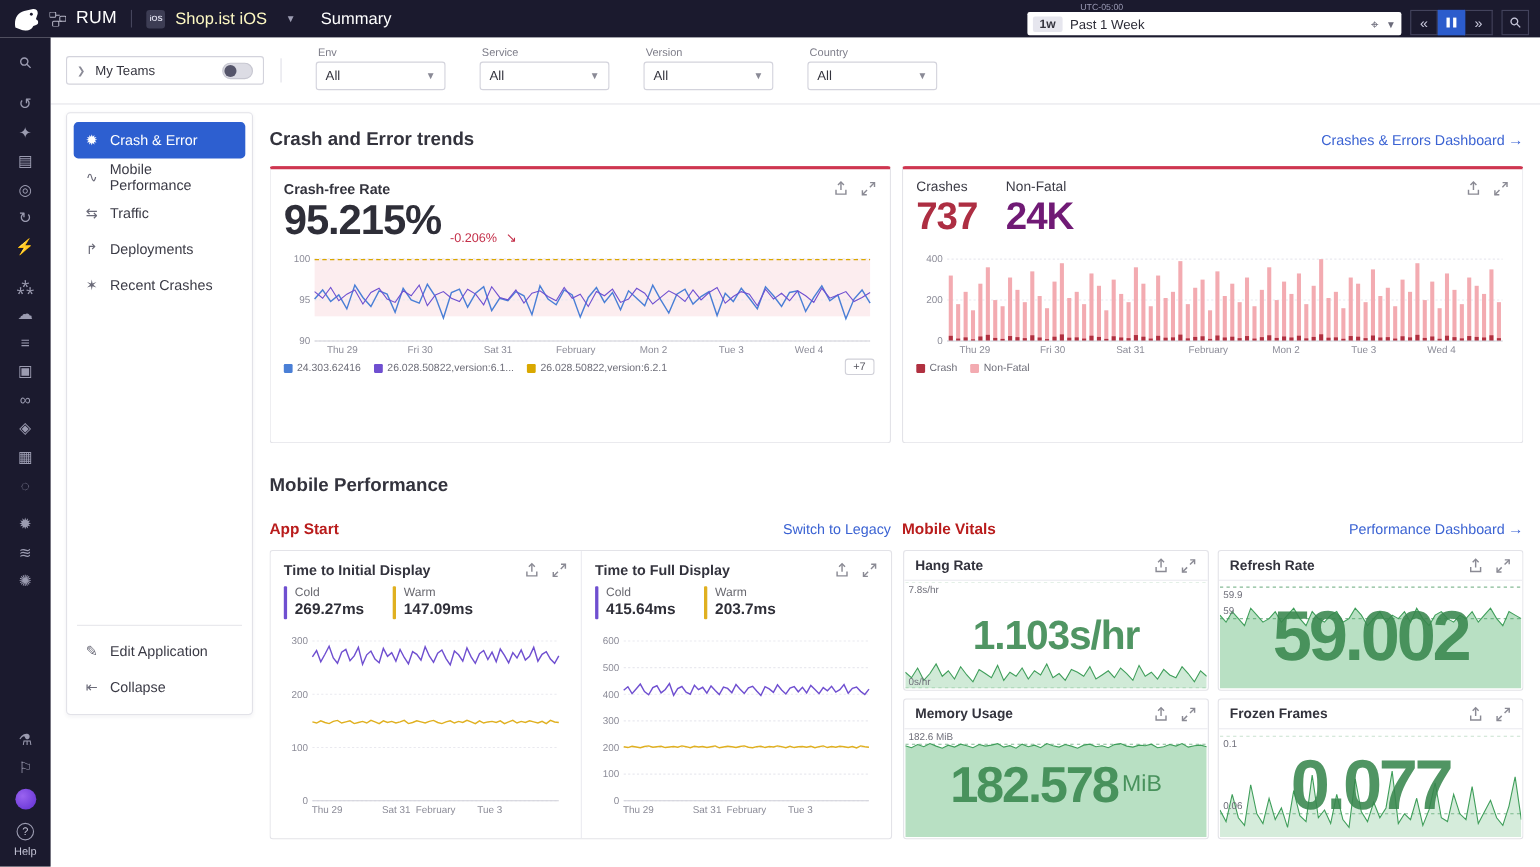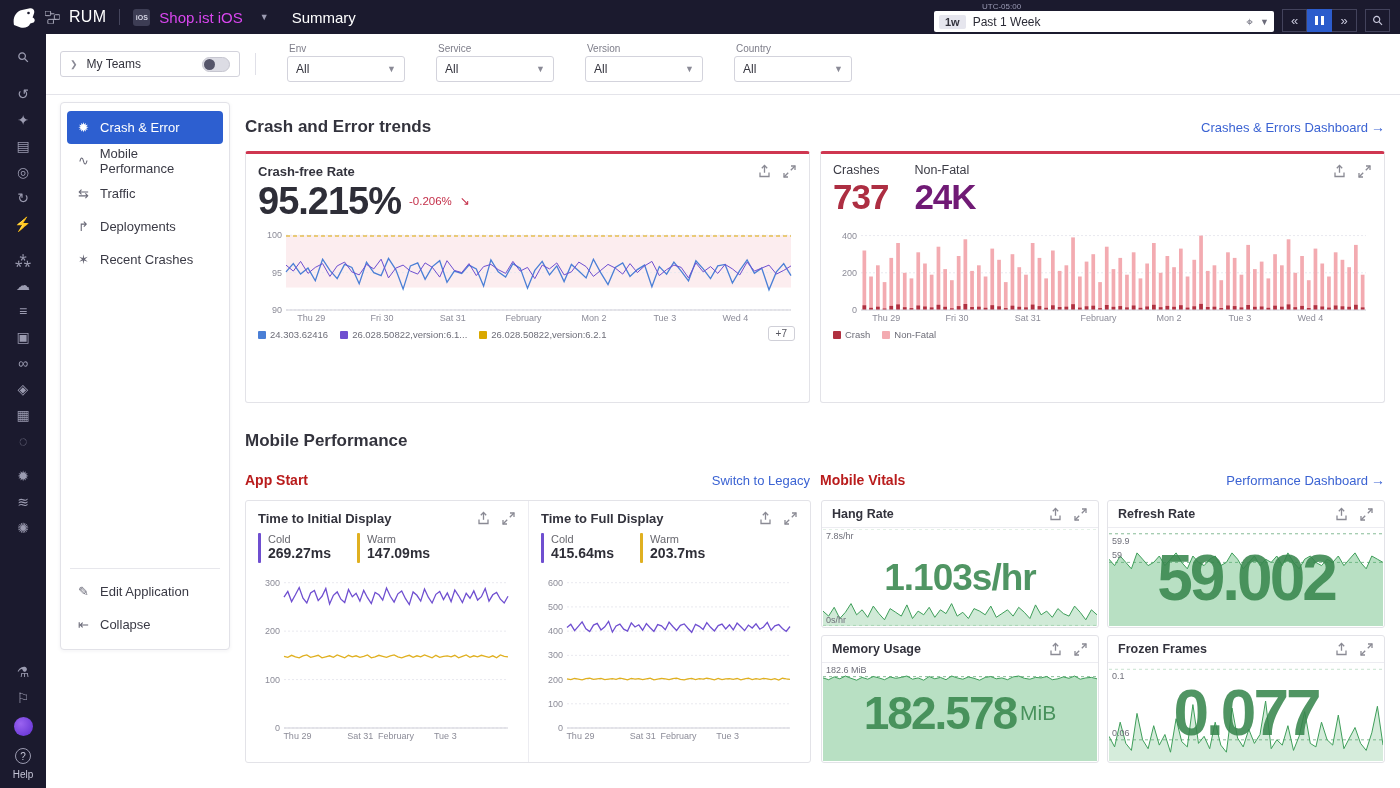--- a/index.html
+++ b/index.html
@@ -6,21 +6,21 @@
 html,body{width:1400px;height:788px;overflow:hidden;background:#fff;font-family:"Liberation Sans",sans-serif}
 body{position:relative}
 
 
 .topbar{position:absolute;top:0;left:0;right:0;height:34px;background:#1b1a2e;display:flex;align-items:center;padding:0 10px;gap:9px;color:#fff;z-index:6}
 .logo{width:26px;height:24px;display:flex;align-items:center;justify-content:center}
 .prod-icon{width:15px;height:13px;opacity:.9}
 .prod-name{font-size:16px;font-weight:400;letter-spacing:.3px}
 .tb-div{width:1px;height:16px;background:#45455c;margin:0 4px}
 .ios-badge{width:17px;height:17px;border-radius:3px;background:#3d3d54;color:#d7d7e6;font-size:7px;font-weight:700;display:flex;align-items:center;justify-content:center}
-.app-name{color:#d946ef;font-size:15px;font-weight:500}
+.app-name{color:#fef9c3;font-size:15px;font-weight:500}
 .caret{font-size:9px;color:#9c9cb2;margin-left:8px}
 .page-title{font-size:15px;margin-left:14px}
 .tb-right{margin-left:auto;display:flex;align-items:flex-end;gap:8px}
 .time-wrap{display:flex;flex-direction:column}
 .utc{font-size:8px;color:#9a9ab4;line-height:9px;padding-left:48px}
 .time-box{width:340px;height:21px;background:#fff;border-radius:2px;display:flex;align-items:center;padding:0 5px;gap:7px;color:#2b2b36}
 .range-chip{background:#e6e6ee;border-radius:2px;font-size:11px;font-weight:700;padding:1px 6px;color:#33333d}
 .range-label{font-size:12px}
 .tb-spacer{flex:1}
 .pin-glyph{font-size:12px;color:#6b6b7a}
@@ -73,21 +73,21 @@
 .link{color:#3b63d3;font-size:13px;text-decoration:none;cursor:pointer;display:inline-flex;gap:3px;align-items:center}
 .arrow{font-size:14px}
 .cards-row{display:flex;gap:10px}
 .card{position:relative;flex:1;height:252px;border:1px solid #e3e3e8;border-radius:3px;background:#fff;padding:9px 12px;overflow:hidden}
 .card.red-top{border-top:3px solid #cf3650}
 .card-head{display:flex;justify-content:space-between;align-items:center;height:16px}
 .card-title{font-size:13px;font-weight:700;color:#33333d}
 .card-icons{display:flex;gap:10px}
 .cicon{width:15px;height:15px;color:#8a8a94;cursor:pointer;display:inline-flex}
 .cicon svg{width:15px;height:15px}
-.big-row{display:flex;align-items:center;gap:8px;height:44px}
+.big-row{display:flex;align-items:flex-end;gap:8px;height:44px}
 .big-num{font-size:38px;font-weight:700;color:#2e2e38;letter-spacing:-1px}
 .delta{font-size:11.5px;color:#c4304a}
 .delta-arrow{font-size:12px;color:#c4304a}
 .stats-row{display:flex;gap:26px;height:58px}
 .stat .stat-label{font-size:12.5px;color:#3c3c46}
 .stat .stat-value{font-size:35px;font-weight:600;letter-spacing:-1px;line-height:40px}
 .stat-value.crash{color:#ad2e42}
 .stat-value.nonfatal{color:#701a75}
 .chart{position:relative;width:100%}
 .chart.cf{height:96px;margin-top:4px}

